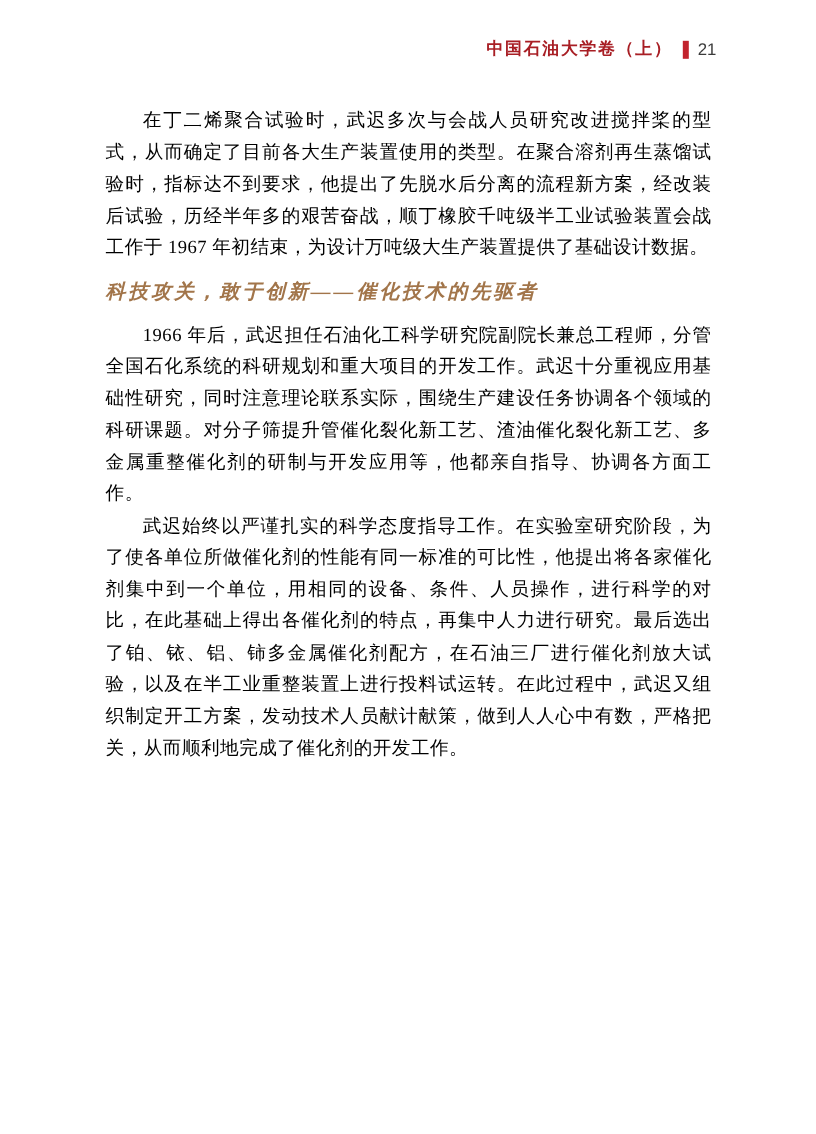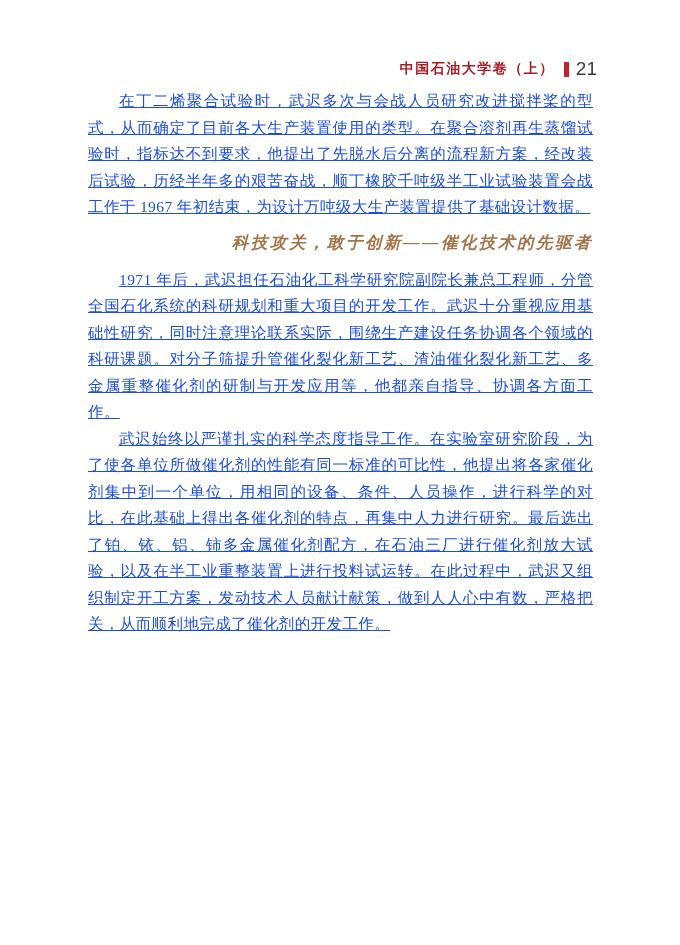--- a/index.html
+++ b/index.html
@@ -11,63 +11,62 @@
     position: relative;
     width: 680px;
     height: 945px;
     background: #ffffff;
     font-family: "Liberation Serif", "DejaVu Serif", serif;
     overflow: hidden;
     box-sizing: border-box;
   }
   .running-header {
     position: absolute;
-    top: 58px;
+    top: 32px;
     right: 83px;
     display: flex;
     align-items: center;
     text-align: center;
   }
   .running-header .book-title {
     color: #a81e24;
     font-size: 14px;
     font-weight: bold;
     letter-spacing: 1.5px;
     font-family: "Liberation Sans", "DejaVu Sans", sans-serif;
   }
   .running-header .divider-bar {
     width: 5px;
     height: 15px;
     background: #c2232d;
     margin: 0 7px 0 9px;
   }
   .running-header .page-number {
     color: #3b3b3b;
-    font-size: 19px;
+    font-size: 14px;
     font-family: "Liberation Sans", "DejaVu Sans", sans-serif;
   }
   .content {
     position: absolute;
     top: 88px;
     left: 88px;
     width: 505px;
   }
   .content p.body-par {
     margin: 0;
     font-size: 15.5px;
     line-height: 26.5px;
-    color: #1d4ed8;
+    color: #000000;
     text-align: justify;
     text-indent: 2em;
     letter-spacing: 0.4px;
-    text-decoration: underline;
   }
   .content h2.section-heading {
     margin: 9px 0 11px 0;
-    text-align: right;
+    text-align: left;
     color: #a2754a;
     font-size: 16.5px;
     font-weight: bold;
     font-style: italic;
     letter-spacing: 2.5px;
     line-height: 26px;
   }
 </style>
 </head>
 <body>
@@ -76,18 +75,18 @@
 
   <div class="running-header">
     <span class="book-title">中国石油大学卷（上）</span>
     <span class="divider-bar"></span>
     <span class="page-number">21</span>
   </div>
 
   <div class="content">
     <p class="body-par">在丁二烯聚合试验时，武迟多次与会战人员研究改进搅拌桨的型式，从而确定了目前各大生产装置使用的类型。在聚合溶剂再生蒸馏试验时，指标达不到要求，他提出了先脱水后分离的流程新方案，经改装后试验，历经半年多的艰苦奋战，顺丁橡胶千吨级半工业试验装置会战工作于 1967 年初结束，为设计万吨级大生产装置提供了基础设计数据。</p>
     <h2 class="section-heading">科技攻关，敢于创新——催化技术的先驱者</h2>
-    <p class="body-par">1971 年后，武迟担任石油化工科学研究院副院长兼总工程师，分管全国石化系统的科研规划和重大项目的开发工作。武迟十分重视应用基础性研究，同时注意理论联系实际，围绕生产建设任务协调各个领域的科研课题。对分子筛提升管催化裂化新工艺、渣油催化裂化新工艺、多金属重整催化剂的研制与开发应用等，他都亲自指导、协调各方面工作。</p>
+    <p class="body-par">1966 年后，武迟担任石油化工科学研究院副院长兼总工程师，分管全国石化系统的科研规划和重大项目的开发工作。武迟十分重视应用基础性研究，同时注意理论联系实际，围绕生产建设任务协调各个领域的科研课题。对分子筛提升管催化裂化新工艺、渣油催化裂化新工艺、多金属重整催化剂的研制与开发应用等，他都亲自指导、协调各方面工作。</p>
     <p class="body-par">武迟始终以严谨扎实的科学态度指导工作。在实验室研究阶段，为了使各单位所做催化剂的性能有同一标准的可比性，他提出将各家催化剂集中到一个单位，用相同的设备、条件、人员操作，进行科学的对比，在此基础上得出各催化剂的特点，再集中人力进行研究。最后选出了铂、铱、铝、铈多金属催化剂配方，在石油三厂进行催化剂放大试验，以及在半工业重整装置上进行投料试运转。在此过程中，武迟又组织制定开工方案，发动技术人员献计献策，做到人人心中有数，严格把关，从而顺利地完成了催化剂的开发工作。</p>
 
   </div>
 
 </div>
 
 </body></html>

